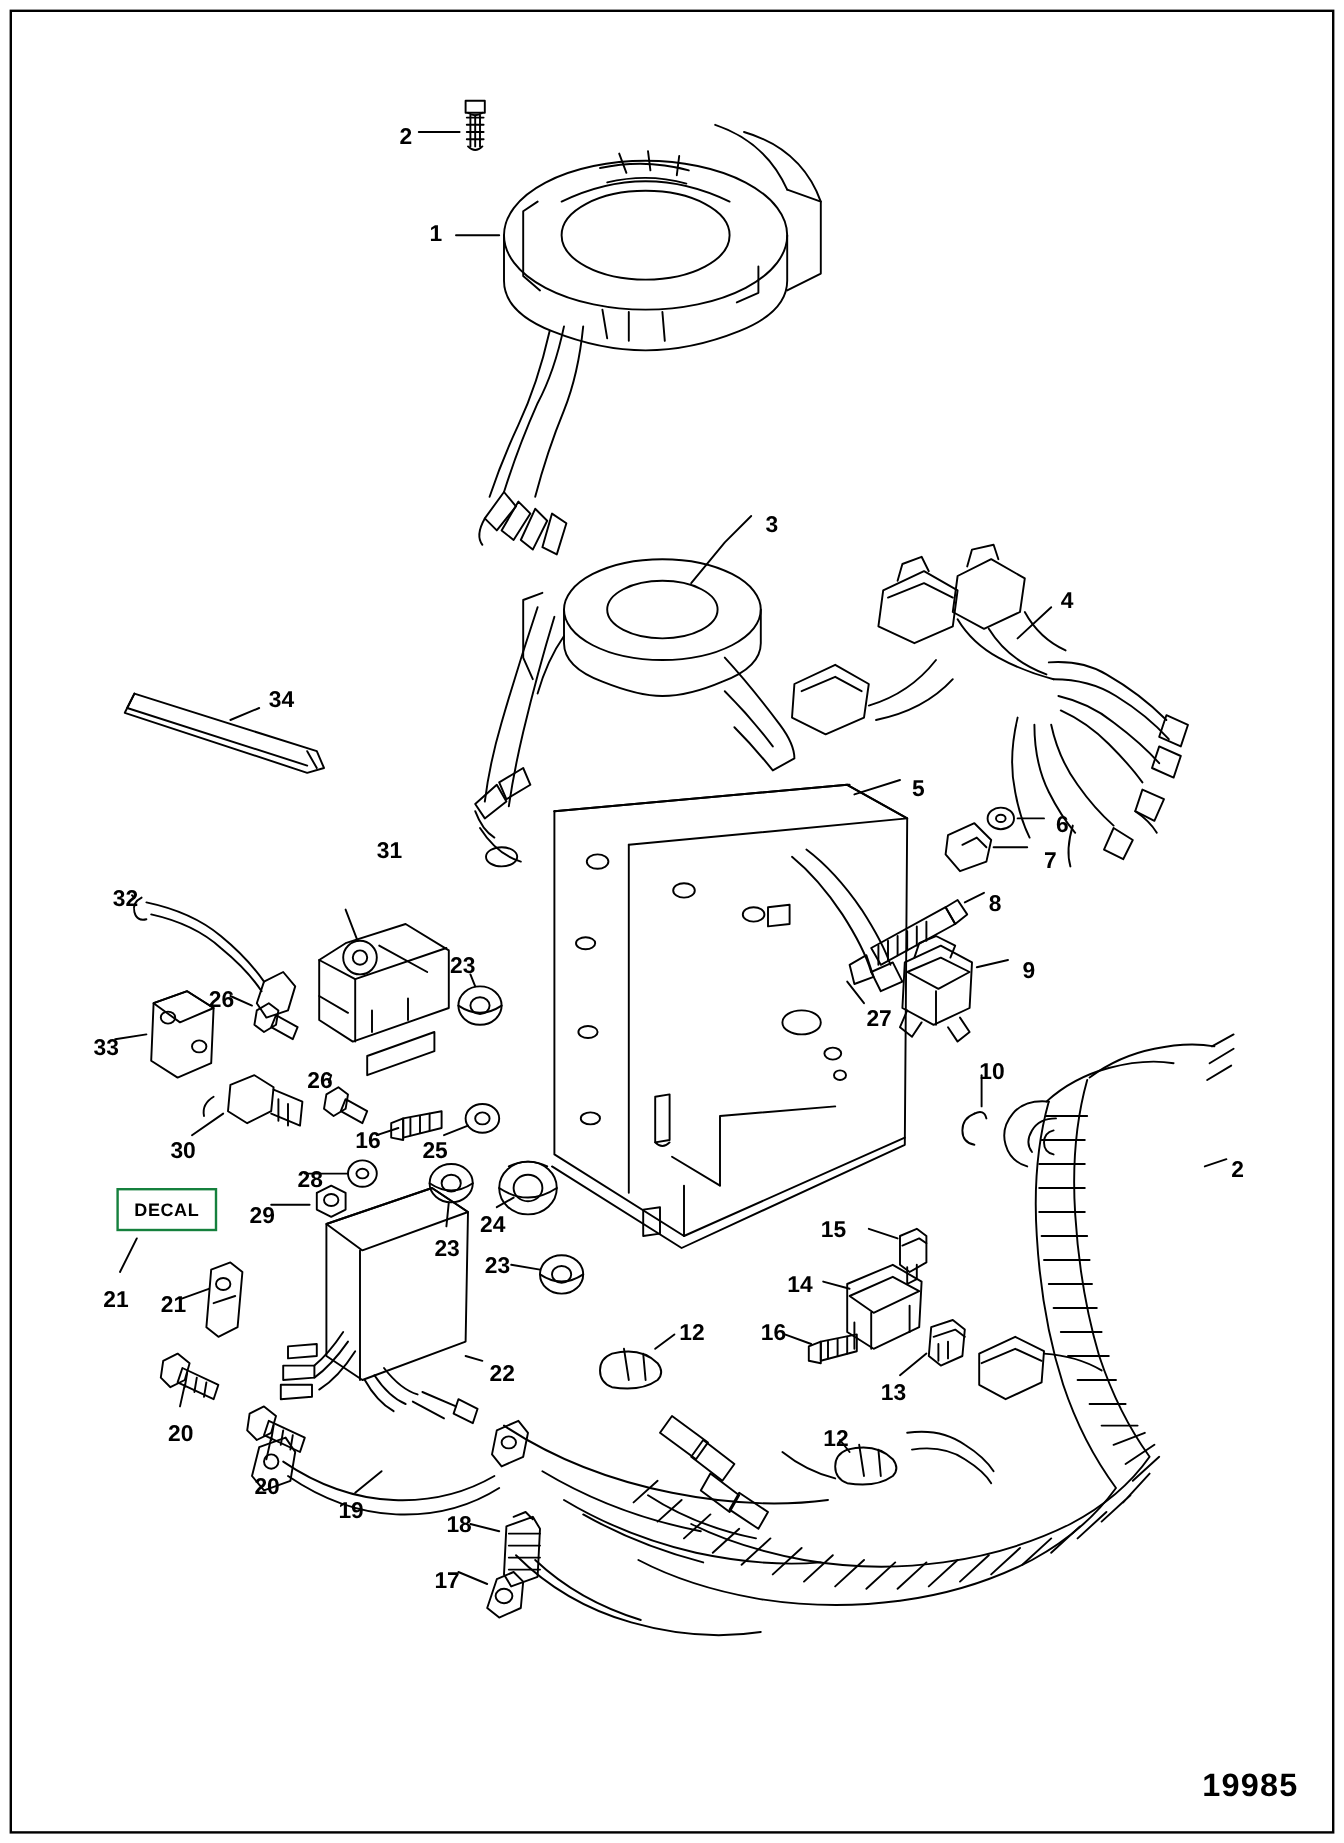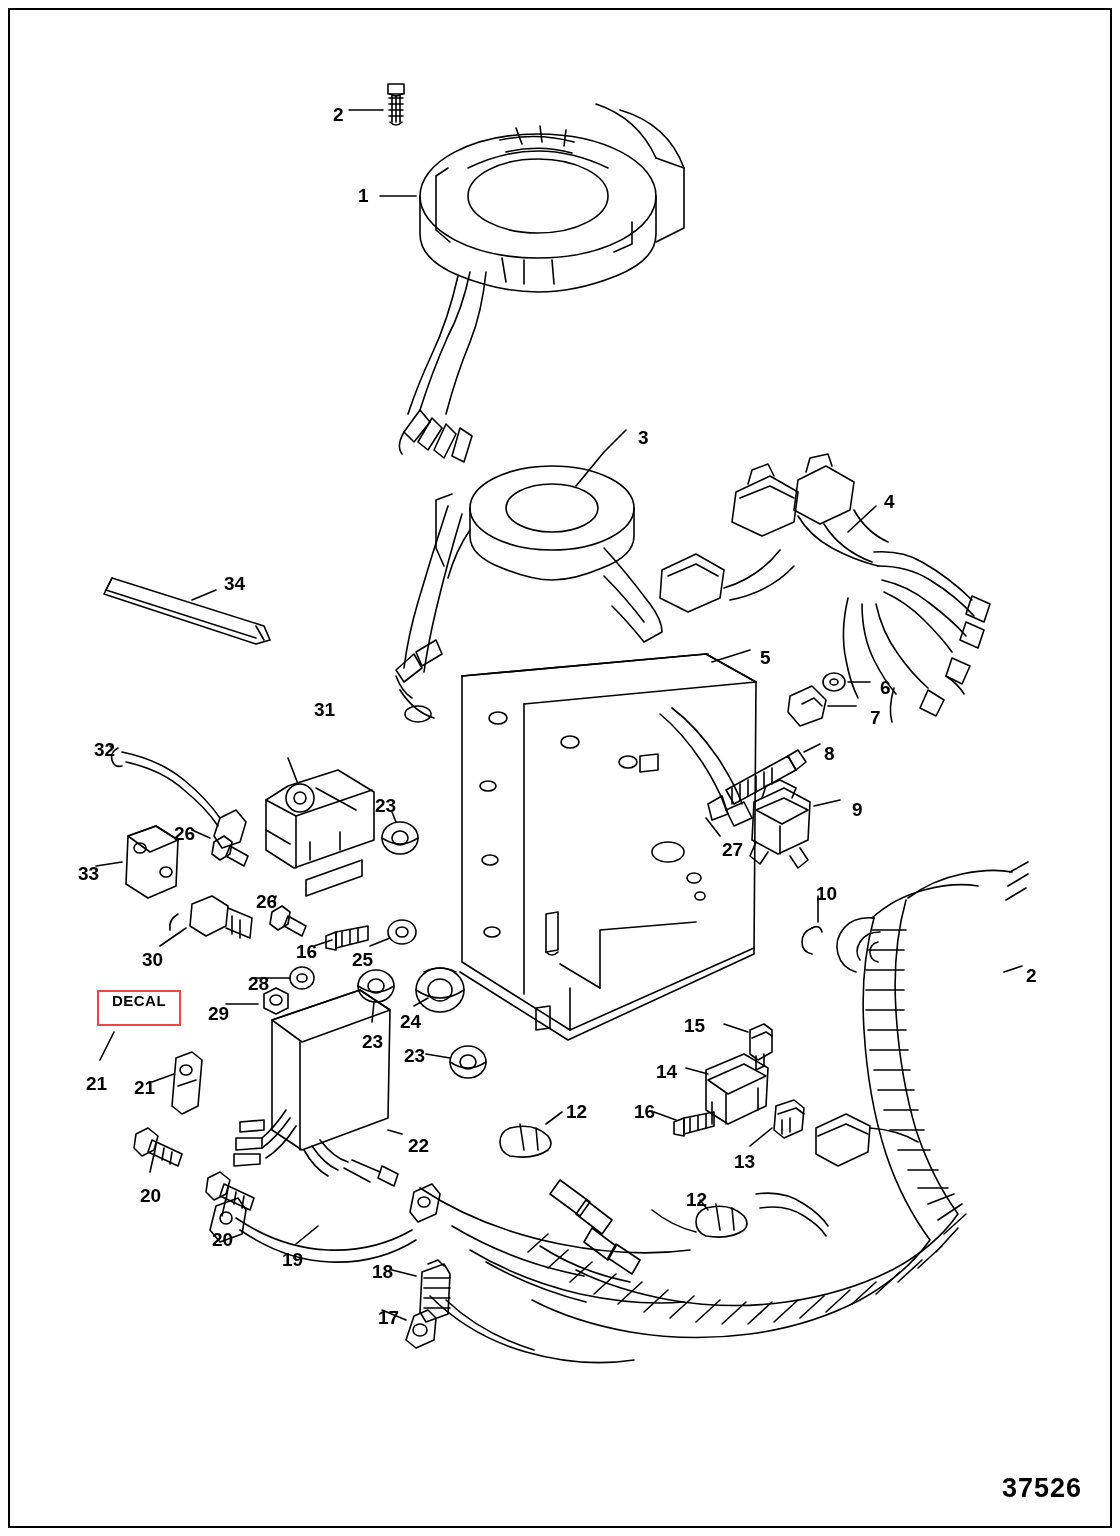--- a/index.html
+++ b/index.html
@@ -51,23 +51,24 @@
     font-size: 27px;
     letter-spacing: 1px;
     color: #000;
   }
   #decal-box {
     position: absolute;
     left: 97px;
     top: 990px;
     width: 80px;
     height: 32px;
-    border: 2px solid #ef4444;
+    border: 2px solid #15803d;
     background: #fff;
     display: flex;
+    align-items: center;
     justify-content: center;
   }
   #decal-box span {
     font-family: "Liberation Sans", sans-serif;
     font-size: 15px;
     font-weight: bold;
     letter-spacing: 0.5px;
   }
 </style>
 </head>
@@ -479,21 +480,21 @@
       <div class="callout" style="left: 852px; top: 800px;">9</div>
       <div class="callout" style="left: 816px; top: 884px;">10</div>
       <div class="callout" style="left: 1026px; top: 966px;">2</div>
       <div class="callout" style="left: 566px; top: 1102px;">12</div>
       <div class="callout" style="left: 686px; top: 1190px;">12</div>
       <div class="callout" style="left: 734px; top: 1152px;">13</div>
       <div class="callout" style="left: 656px; top: 1062px;">14</div>
       <div class="callout" style="left: 684px; top: 1016px;">15</div>
       <div class="callout" style="left: 296px; top: 942px;">16</div>
       <div class="callout" style="left: 634px; top: 1102px;">16</div>
-      <div class="callout" style="left: 378px; top: 1308px;">17</div>
+      <div class="callout" style="left: 362px; top: 1308px;">17</div>
       <div class="callout" style="left: 372px; top: 1262px;">18</div>
       <div class="callout" style="left: 282px; top: 1250px;">19</div>
       <div class="callout" style="left: 140px; top: 1186px;">20</div>
       <div class="callout" style="left: 212px; top: 1230px;">20</div>
       <div class="callout" style="left: 134px; top: 1078px;">21</div>
       <div class="callout" style="left: 408px; top: 1136px;">22</div>
       <div class="callout" style="left: 375px; top: 796px;">23</div>
       <div class="callout" style="left: 362px; top: 1032px;">23</div>
       <div class="callout" style="left: 404px; top: 1046px;">23</div>
       <div class="callout" style="left: 400px; top: 1012px;">24</div>
@@ -504,15 +505,15 @@
       <div class="callout" style="left: 236px; top: 974px; margin-left: 12px;">28</div>
       <div class="callout" style="left: 208px; top: 1004px;">29</div>
       <div class="callout" style="left: 142px; top: 950px; text-align: center;">30</div>
       <div class="callout" style="left: 274px; top: 700px; margin-left: 40px;">31</div>
       <div class="callout" style="left: 94px; top: 740px;">32</div>
       <div class="callout" style="left: 78px; top: 832px; margin-top: 32px;">33</div>
       <div class="callout" style="left: 224px; top: 574px;">34</div>
       <div class="callout" style="left: 86px; top: 1074px;">21</div>
     </div>
 
-  <div id="drawing-number">37526</div>
+  <div id="drawing-number">19985</div>
 
 </div>
 
 </body></html>

